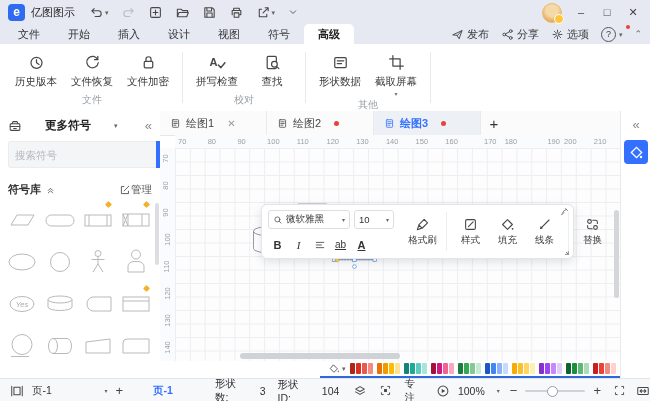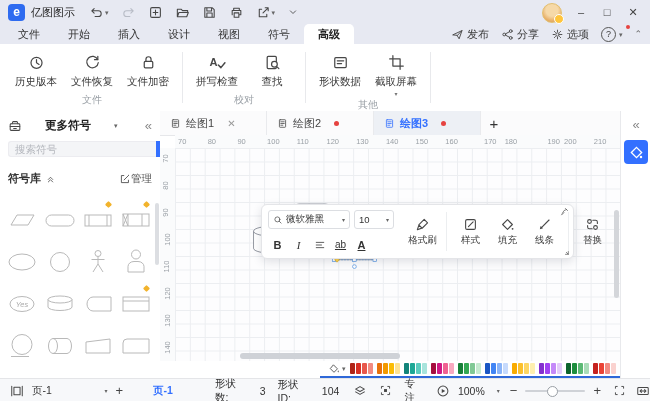--- a/index.html
+++ b/index.html
@@ -48,21 +48,21 @@
   .rgroup-label{font-size:10px;color:#9aa0a6;padding:1px 0 4px;}
   .rdivider{width:1px;background:#e8e9ec;margin:8px 2px;}
   
   .main{position:absolute;left:0;top:111px;width:650px;height:267px;}
   
   .sidebar{position:absolute;left:0;top:0;width:160px;height:267px;background:#fff;
            border-right:1px solid #e4e5e8;}
   .sb-head{display:flex;align-items:center;gap:23px;padding:7px 8px 4px;}
   .sb-title{font-weight:bold;font-size:11.5px;color:#222;}
   .sb-collapse{margin-left:auto;color:#888;font-size:13px;cursor:pointer;}
-  .sb-search{display:flex;margin:4px 8px 6px;height:16px;}
+  .sb-search{display:flex;margin:4px 8px 6px;height:27px;}
   .sb-input{flex:1;background:#f4f5f7;border:1px solid #ececf0;border-right:none;border-radius:3px 0 0 3px;
             font-size:10.5px;padding:0 6px;color:#333;outline:none;font-family:inherit;}
   .sb-input::placeholder{color:#b4b7bd;}
   .sb-search-btn{width:40px;background:#3370ff;color:#fff;border:none;border-radius:0 3px 3px 0;
                  font-size:10.5px;cursor:pointer;font-family:inherit;}
   .sb-lib{display:flex;align-items:center;gap:4px;padding:8px 8px 4px;}
   .sb-lib-title{font-weight:bold;font-size:11px;}
   .sb-manage{margin-left:auto;display:flex;align-items:center;gap:0;color:#555;font-size:10.5px;cursor:pointer;}
   .shape-grid{position:absolute;left:3px;top:89px;width:152px;height:176px;overflow:hidden;
               display:grid;grid-template-columns:repeat(4,37px);grid-auto-rows:41px;gap:1px;}

